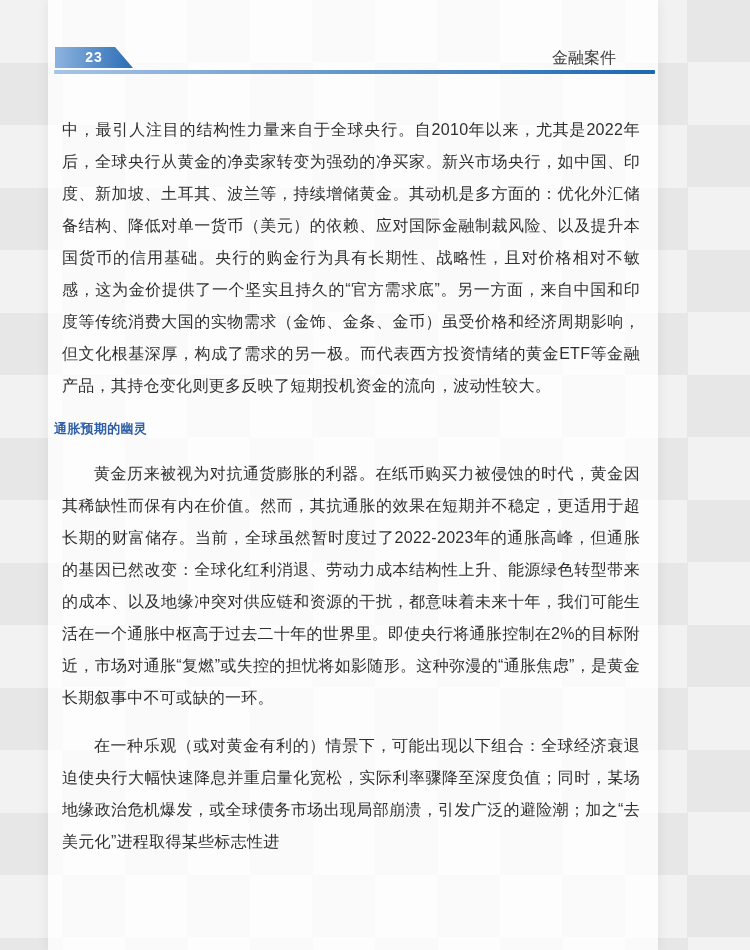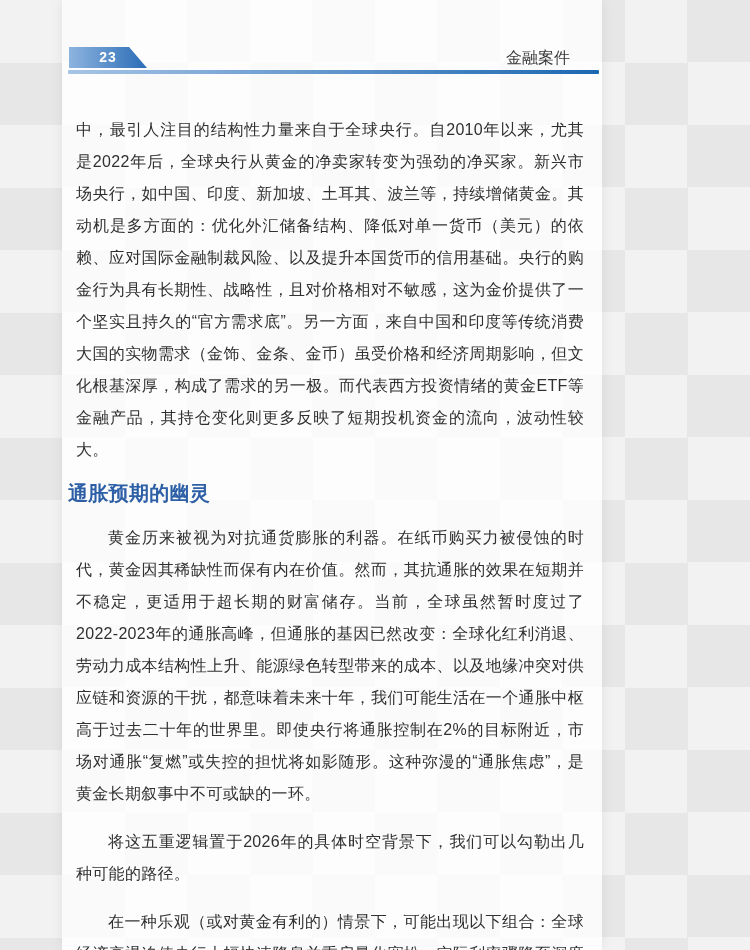--- a/index.html
+++ b/index.html
@@ -12,23 +12,23 @@
     height: 950px;
     margin: 0 auto;
     overflow: hidden;
     
     background-image: conic-gradient(#e7e7e7 0 90deg, #f2f2f2 90deg 180deg, #e7e7e7 180deg 270deg, #f2f2f2 270deg 360deg);
     background-size: 125px 125px;
   }
 
   .page {
     position: absolute;
-    left: 62px;
+    left: 48px;
     top: 0;
-    width: 540px;
+    width: 610px;
     height: 950px;
     background: rgba(255, 255, 255, 0.8);
     box-shadow: 0 0 12px rgba(0, 0, 0, 0.07);
   }
 
   .page-header {
     position: relative;
     padding-top: 47px;
   }
 
@@ -49,21 +49,21 @@
     font-size: 14px;
     font-weight: bold;
     text-align: center;
     line-height: 21px;
     letter-spacing: 1px;
   }
 
   .section-title {
     font-size: 16px;
     color: #3c3c3c;
-    padding-right: 32px;
+    padding-right: 42px;
     line-height: 20px;
   }
 
   .header-rule {
     margin: 2px 3px 0 6px;
     height: 4px;
     border-radius: 1px;
     background: linear-gradient(to right, #a6c4e6, #1c67b2);
   }
 
@@ -75,21 +75,21 @@
     text-align: justify;
     letter-spacing: 0.3px;
   }
 
   .article p { margin: 8px; }
 
   .article p.indent { text-indent: 2em; margin-top: 16px; }
 
   .section-heading {
     margin: 14px 0 12px 0;
-    font-size: 20px;
+    font-size: 13px;
     font-weight: bold;
     color: #2d5fa6;
     line-height: 26px;
     text-align: left;
   }
 </style>
 </head>
 <body>
 
 <div class="canvas">
@@ -102,18 +102,17 @@
       </div>
       <div class="header-rule"></div>
     </div>
 
     <div class="article">
       <p>中，最引人注目的结构性力量来自于全球央行。自2010年以来，尤其是2022年后，全球央行从黄金的净卖家转变为强劲的净买家。新兴市场央行，如中国、印度、新加坡、土耳其、波兰等，持续增储黄金。其动机是多方面的：优化外汇储备结构、降低对单一货币（美元）的依赖、应对国际金融制裁风险、以及提升本国货币的信用基础。央行的购金行为具有长期性、战略性，且对价格相对不敏感，这为金价提供了一个坚实且持久的“官方需求底”。另一方面，来自中国和印度等传统消费大国的实物需求（金饰、金条、金币）虽受价格和经济周期影响，但文化根基深厚，构成了需求的另一极。而代表西方投资情绪的黄金ETF等金融产品，其持仓变化则更多反映了短期投机资金的流向，波动性较大。</p>
 
       <h2 class="section-heading">通胀预期的幽灵</h2>
 
       <p class="indent">黄金历来被视为对抗通货膨胀的利器。在纸币购买力被侵蚀的时代，黄金因其稀缺性而保有内在价值。然而，其抗通胀的效果在短期并不稳定，更适用于超长期的财富储存。当前，全球虽然暂时度过了2022-2023年的通胀高峰，但通胀的基因已然改变：全球化红利消退、劳动力成本结构性上升、能源绿色转型带来的成本、以及地缘冲突对供应链和资源的干扰，都意味着未来十年，我们可能生活在一个通胀中枢高于过去二十年的世界里。即使央行将通胀控制在2%的目标附近，市场对通胀“复燃”或失控的担忧将如影随形。这种弥漫的“通胀焦虑”，是黄金长期叙事中不可或缺的一环。</p>
-      <p class="indent">将这五重逻辑置于2026年的具体时空背景下，我们可以勾勒出几种可能的路径。</p>
       <p class="indent">在一种乐观（或对黄金有利的）情景下，可能出现以下组合：全球经济衰退迫使央行大幅快速降息并重启量化宽松，实际利率骤降至深度负值；同时，某场地缘政治危机爆发，或全球债务市场出现局部崩溃，引发广泛的避险潮；加之“去美元化”进程取得某些标志性进</p>
     </div>
 
   </div>
 </div>
 
 </body></html>

